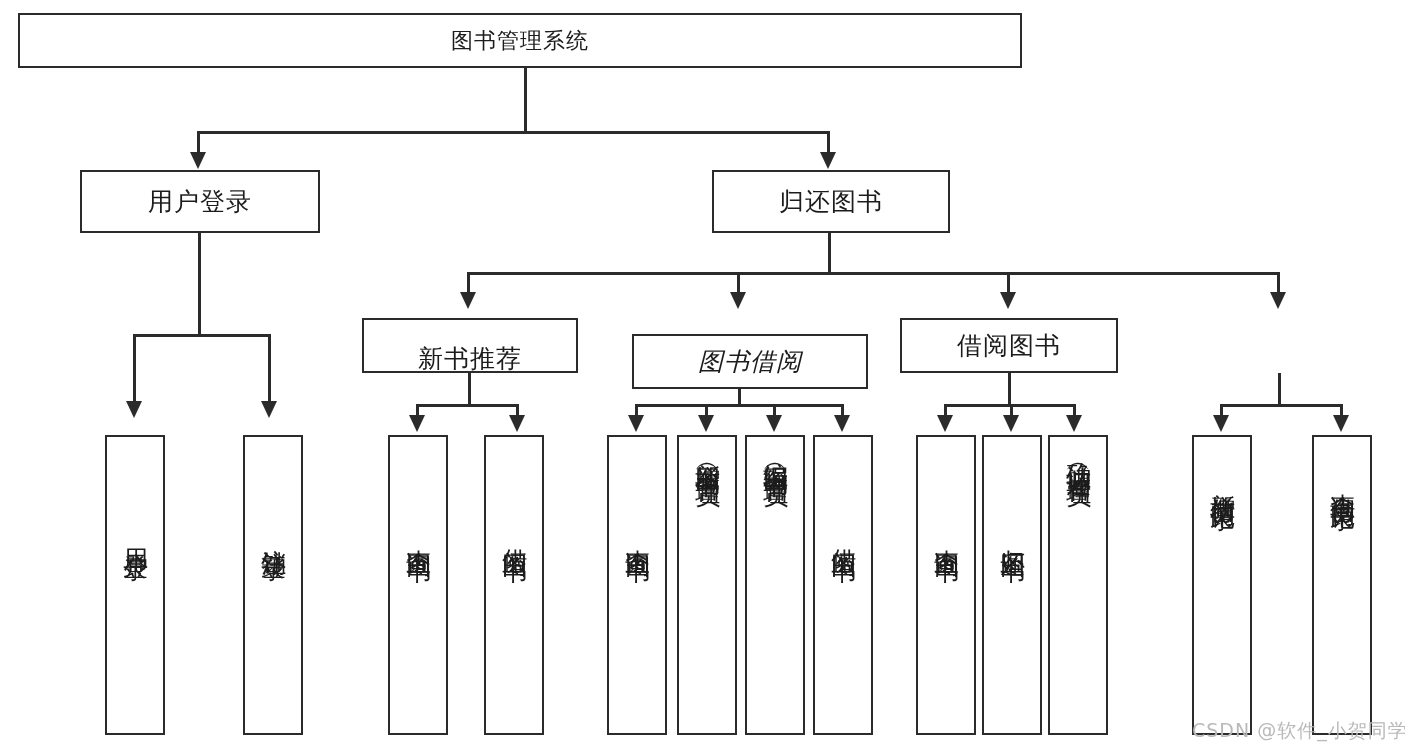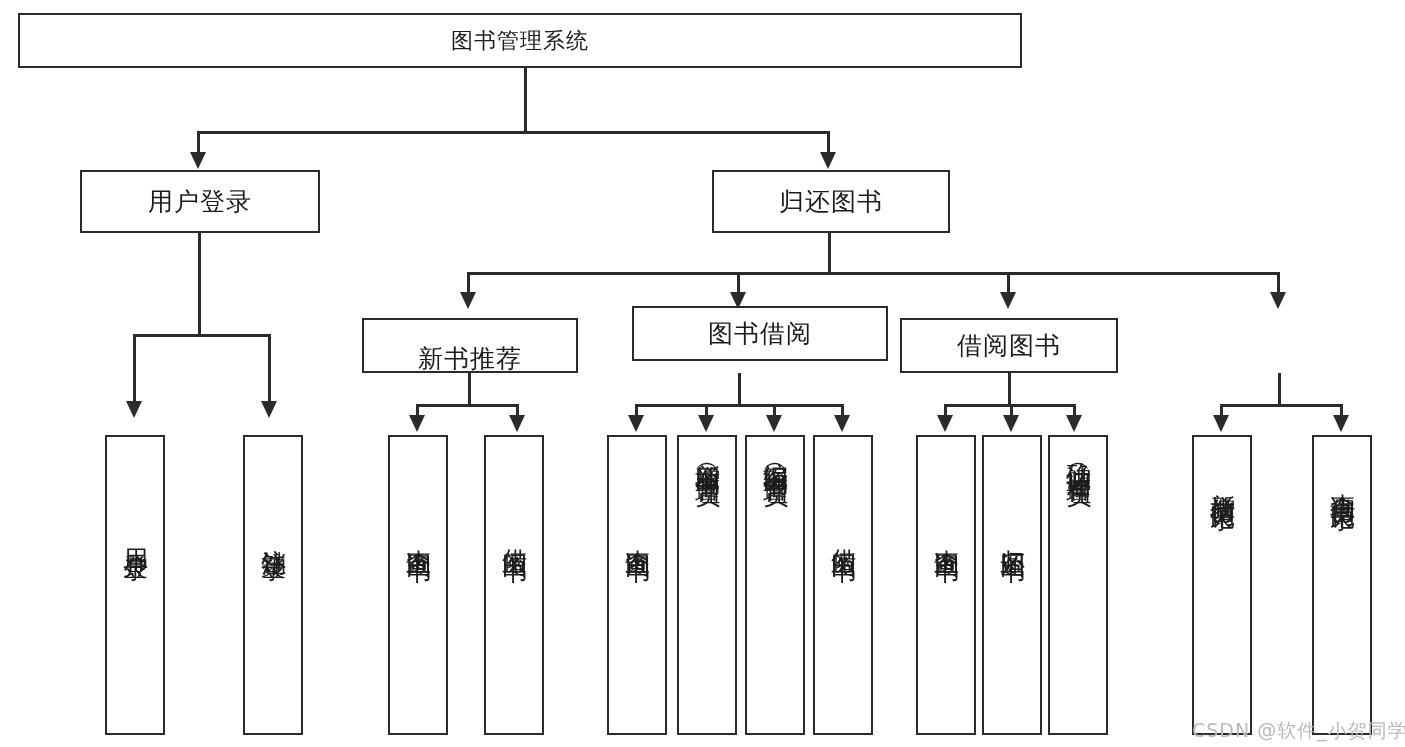--- a/index.html
+++ b/index.html
@@ -138,21 +138,21 @@
   </div>
 
   <div class="node h-node" style="left:712px;top:170px;width:238px;height:63px;">
     <span class="lbl">归还图书</span>
   </div>
 
   <div class="node h-node" style="left:362px;top:318px;width:216px;height:55px;align-items:flex-end;">
     <span class="lbl">新书推荐</span>
   </div>
 
-  <div class="node h-node" style="left:632px;top:306px;width:256px;height:55px;">
+  <div class="node h-node" style="left:632px;top:334px;width:236px;height:55px;font-style:italic;">
     <span class="lbl">图书借阅</span>
   </div>
 
   <div class="node h-node" style="left:900px;top:318px;width:218px;height:55px;">
     <span class="lbl">借阅图书</span>
   </div>
 
 
   <div class="node v-node" style="left:105px;top:435px;width:60px;height:300px;padding-top:92px;">
     <span class="lbl">用户登录</span>

